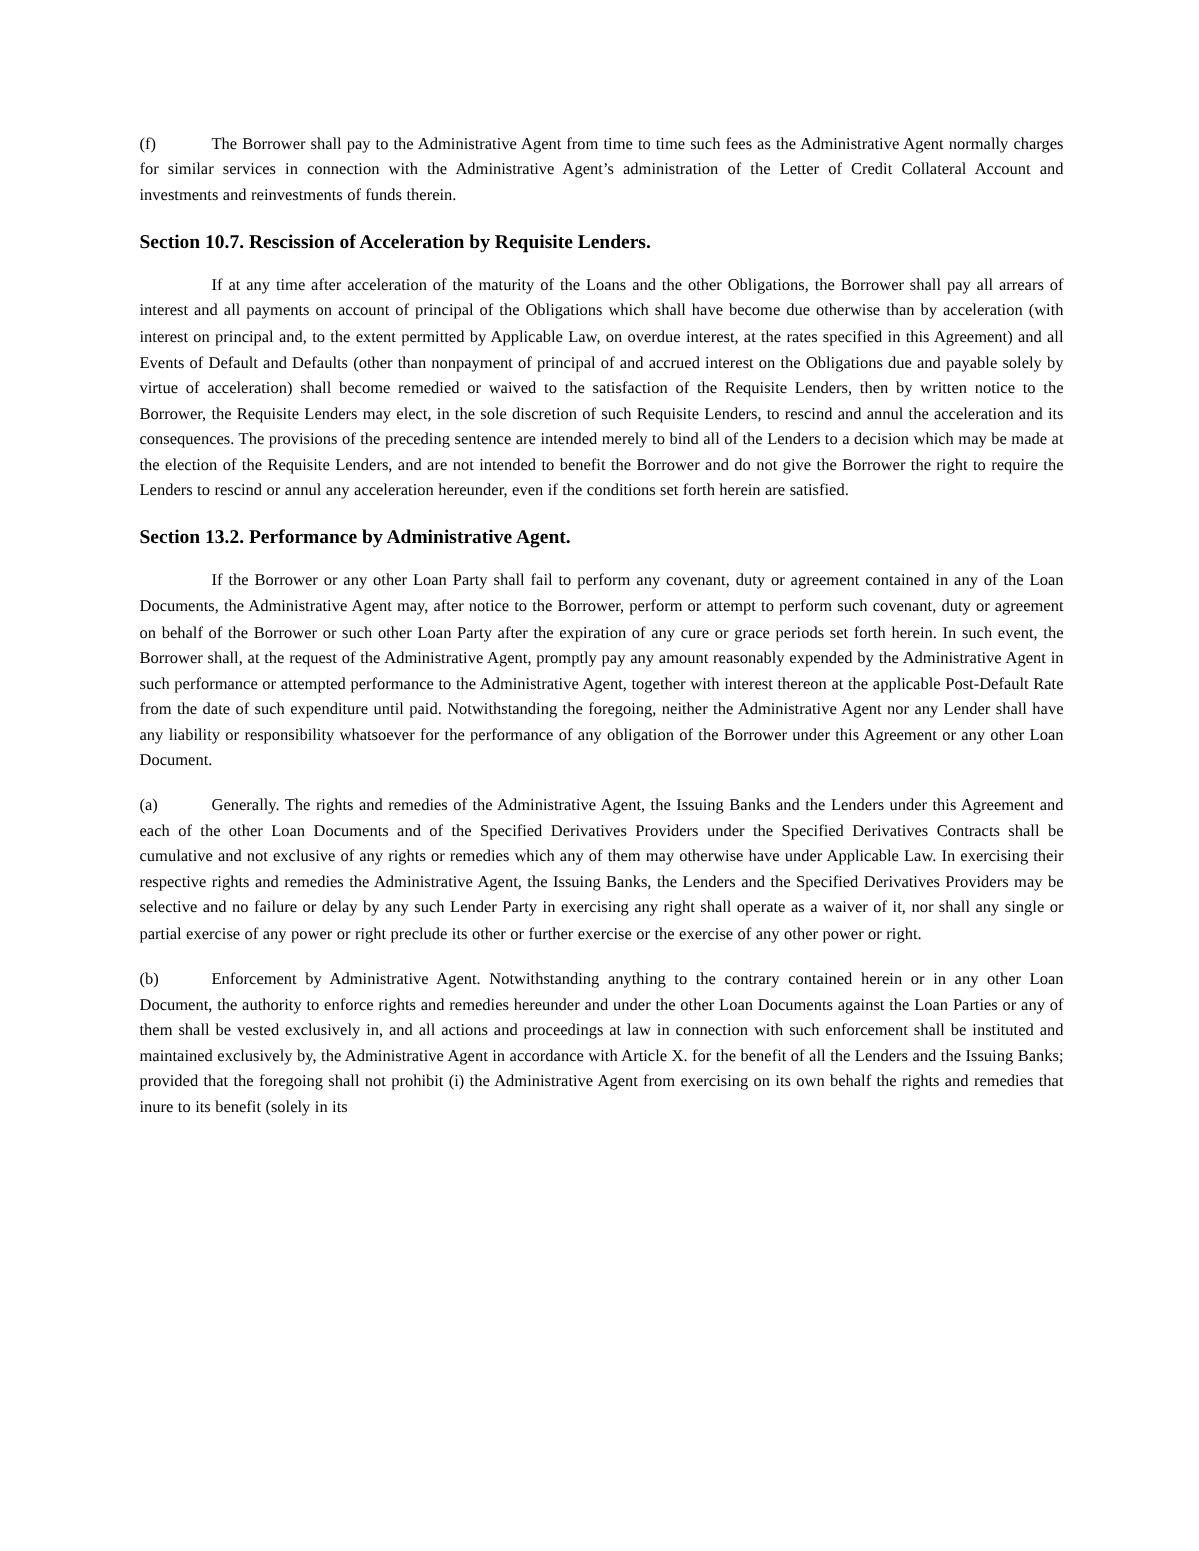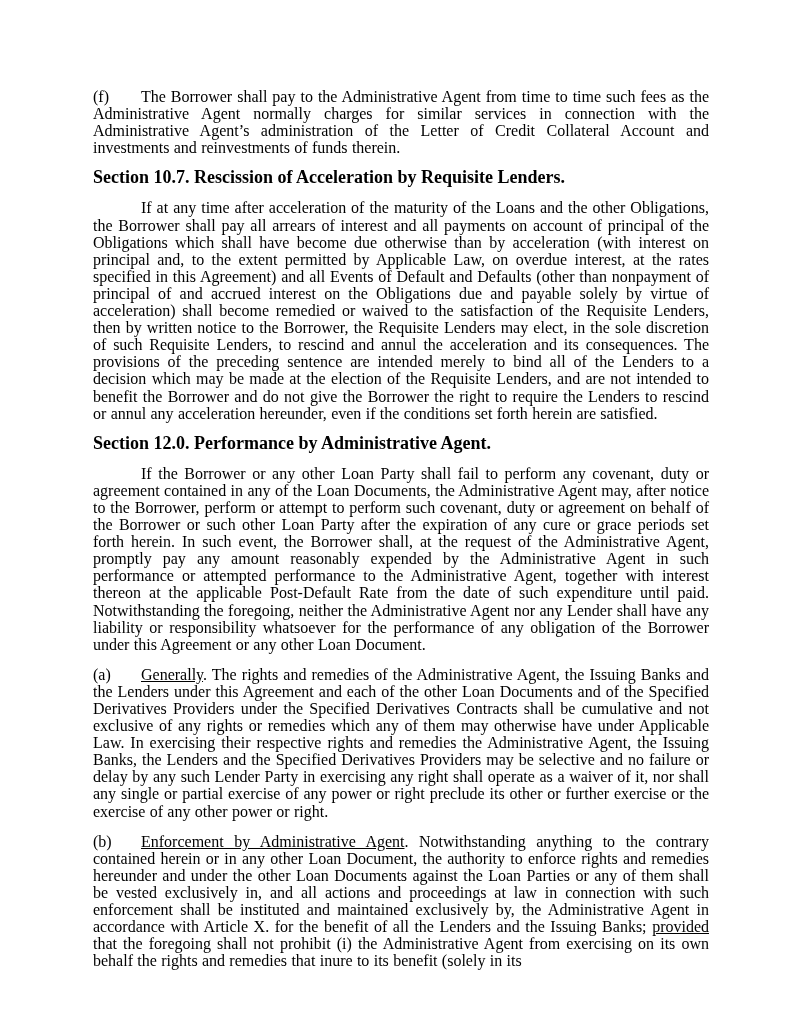--- a/index.html
+++ b/index.html
@@ -20,46 +20,45 @@
     box-sizing: border-box;
     overflow: hidden;
   }
   .content {
     position: absolute;
     left: 93px;
     top: 88px;
     width: 616px;
   }
   .para {
-    font-size: 16px;
+    font-size: 11px;
     line-height: 17.1px;
     text-align: justify;
     text-justify: inter-word;
     margin: 0 0 13px 0;
     hyphens: none;
     word-spacing: 0.02em;
   }
   .lead {
     display: inline-block;
     width: 48px;
   }
   .marker {
     display: inline-block;
     width: 48px;
     text-indent: 0;
   }
   .heading {
-    font-size: 18px;
+    font-size: 13px;
     line-height: 17.1px;
     font-weight: bold;
     text-align: left;
     margin: 0 0 13px 0;
   }
   .u {
-    text-decoration: underline;
   }
   .gap-before {
     margin-top: 5px;
   }
   .footer {
     position: absolute;
     left: 93px;
     width: 616px;
     bottom: 0;
   }
@@ -70,21 +69,21 @@
 <div class="page">
 
   <div class="content">
 
     <p class="para"><span class="marker">(f)</span><span>The Borrower shall pay to the Administrative Agent from time to time such fees as the Administrative Agent normally charges for similar services in connection with the Administrative Agent’s administration of the Letter of Credit Collateral Account and investments and reinvestments of funds therein.</span></p>
 
     <p class="heading gap-before">Section 10.7.  Rescission of Acceleration by Requisite Lenders.</p>
 
     <p class="para"><span class="lead"></span><span>If at any time after acceleration of the maturity of the Loans and the other Obligations, the Borrower shall pay all arrears of interest and all payments on account of principal of the Obligations which shall have become due otherwise than by acceleration (with interest on principal and, to the extent permitted by Applicable Law, on overdue interest, at the rates specified in this Agreement) and all Events of Default and Defaults (other than nonpayment of principal of and accrued interest on the Obligations due and payable solely by virtue of acceleration) shall become remedied or waived to the satisfaction of the Requisite Lenders, then by written notice to the Borrower, the Requisite Lenders may elect, in the sole discretion of such Requisite Lenders, to rescind and annul the acceleration and its consequences.  The provisions of the preceding sentence are intended merely to bind all of the Lenders to a decision which may be made at the election of the Requisite Lenders, and are not intended to benefit the Borrower and do not give the Borrower the right to require the Lenders to rescind or annul any acceleration hereunder, even if the conditions set forth herein are satisfied.</span></p>
 
-    <p class="heading gap-before">Section 12.0.  Performance by Administrative Agent.</p>
+    <p class="heading gap-before">Section 13.2.  Performance by Administrative Agent.</p>
 
     <p class="para"><span class="lead"></span><span>If the Borrower or any other Loan Party shall fail to perform any covenant, duty or agreement contained in any of the Loan Documents, the Administrative Agent may, after notice to the Borrower, perform or attempt to perform such covenant, duty or agreement on behalf of the Borrower or such other Loan Party after the expiration of any cure or grace periods set forth herein.  In such event, the Borrower shall, at the request of the Administrative Agent, promptly pay any amount reasonably expended by the Administrative Agent in such performance or attempted performance to the Administrative Agent, together with interest thereon at the applicable Post-Default Rate from the date of such expenditure until paid.  Notwithstanding the foregoing, neither the Administrative Agent nor any Lender shall have any liability or responsibility whatsoever for the performance of any obligation of the Borrower under this Agreement or any other Loan Document.</span></p>
 
 
     <p class="para"><span class="marker">(a)</span><span class="u">Generally</span><span>.  The rights and remedies of the Administrative Agent, the Issuing Banks and the Lenders under this Agreement and each of the other Loan Documents and of the Specified Derivatives Providers under the Specified Derivatives Contracts shall be cumulative and not exclusive of any rights or remedies which any of them may otherwise have under Applicable Law.  In exercising their respective rights and remedies the Administrative Agent, the Issuing Banks, the Lenders and the Specified Derivatives Providers may be selective and no failure or delay by any such Lender Party in exercising any right shall operate as a waiver of it, nor shall any single or partial exercise of any power or right preclude its other or further exercise or the exercise of any other power or right.</span></p>
 
     <p class="para"><span class="marker">(b)</span><span class="u">Enforcement by Administrative Agent</span><span>.  Notwithstanding anything to the contrary contained herein or in any other Loan Document, the authority to enforce rights and remedies hereunder and under the other Loan Documents against the Loan Parties or any of them shall be vested exclusively in, and all actions and proceedings at law in connection with such enforcement shall be instituted and maintained exclusively by, the Administrative Agent in accordance with Article X. for the benefit of all the Lenders and the Issuing Banks; </span><span class="u">provided</span><span> that the foregoing shall not prohibit (i) the Administrative Agent from exercising on its own behalf the rights and remedies that inure to its benefit (solely in its</span></p>
 
   </div>
 

